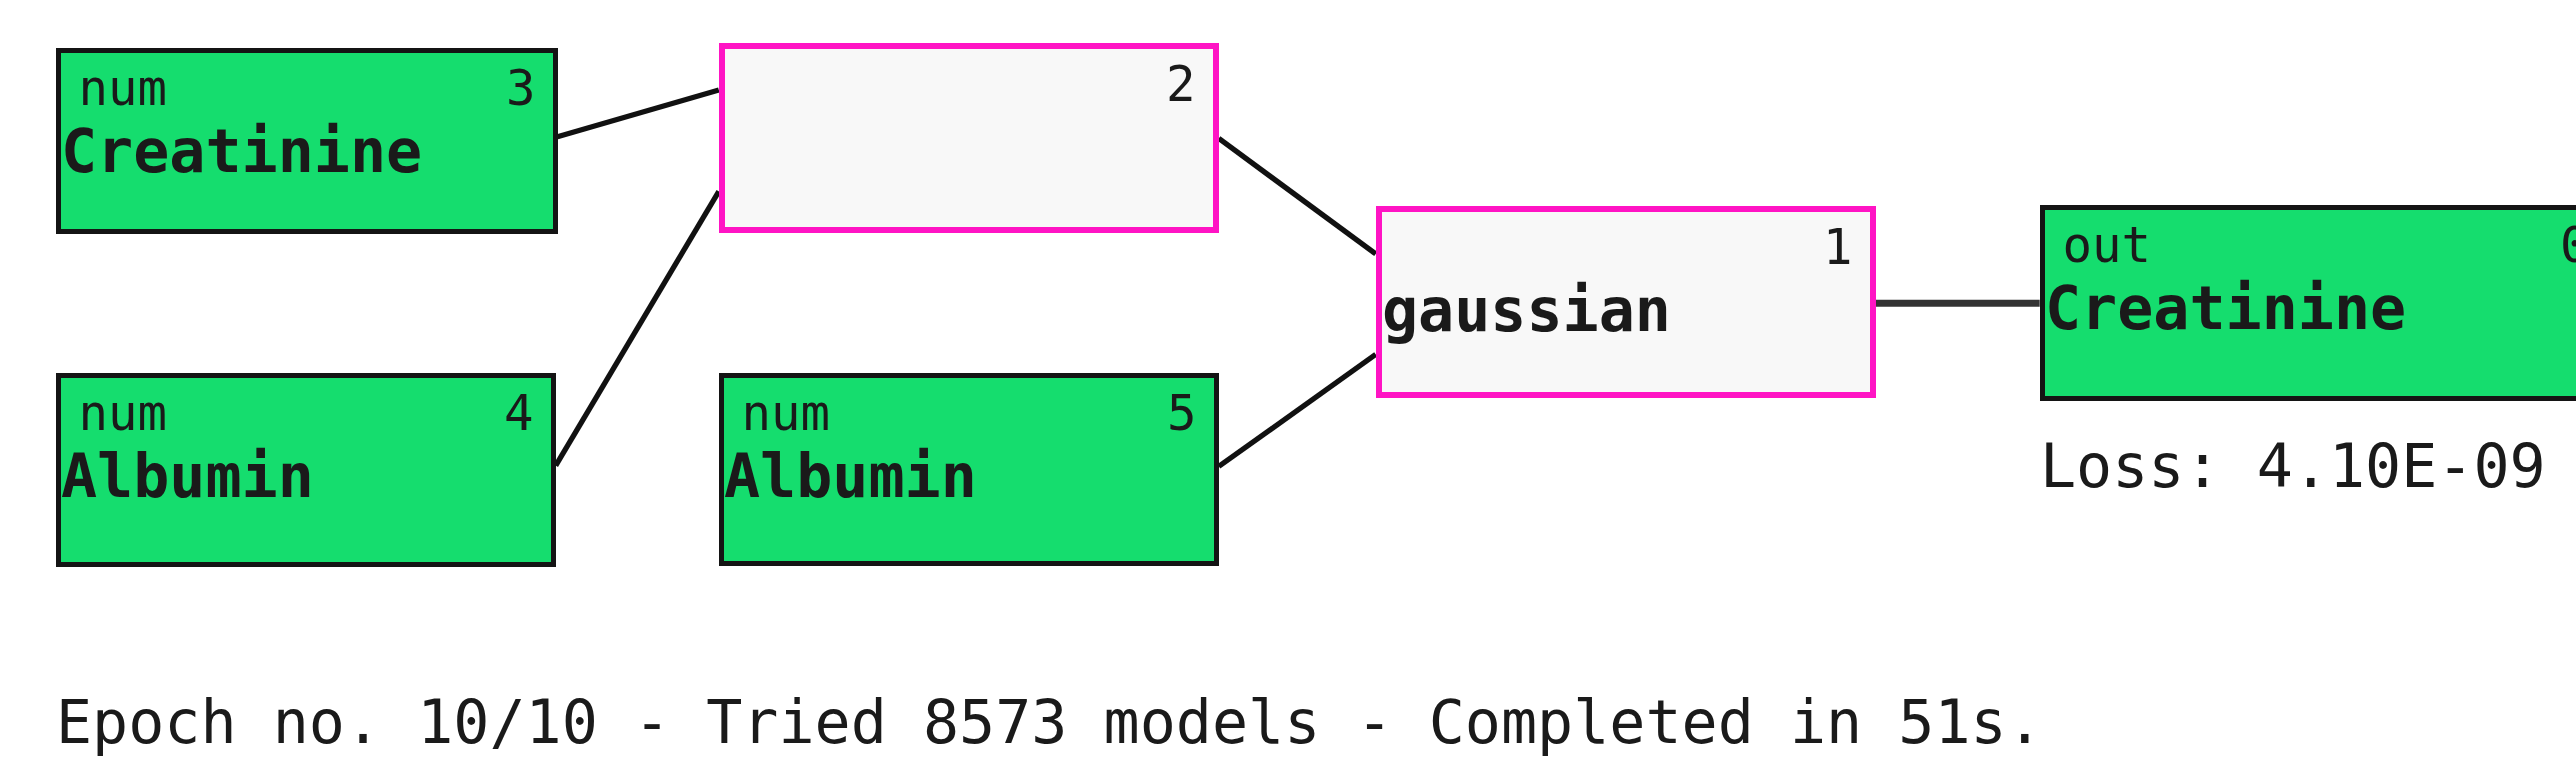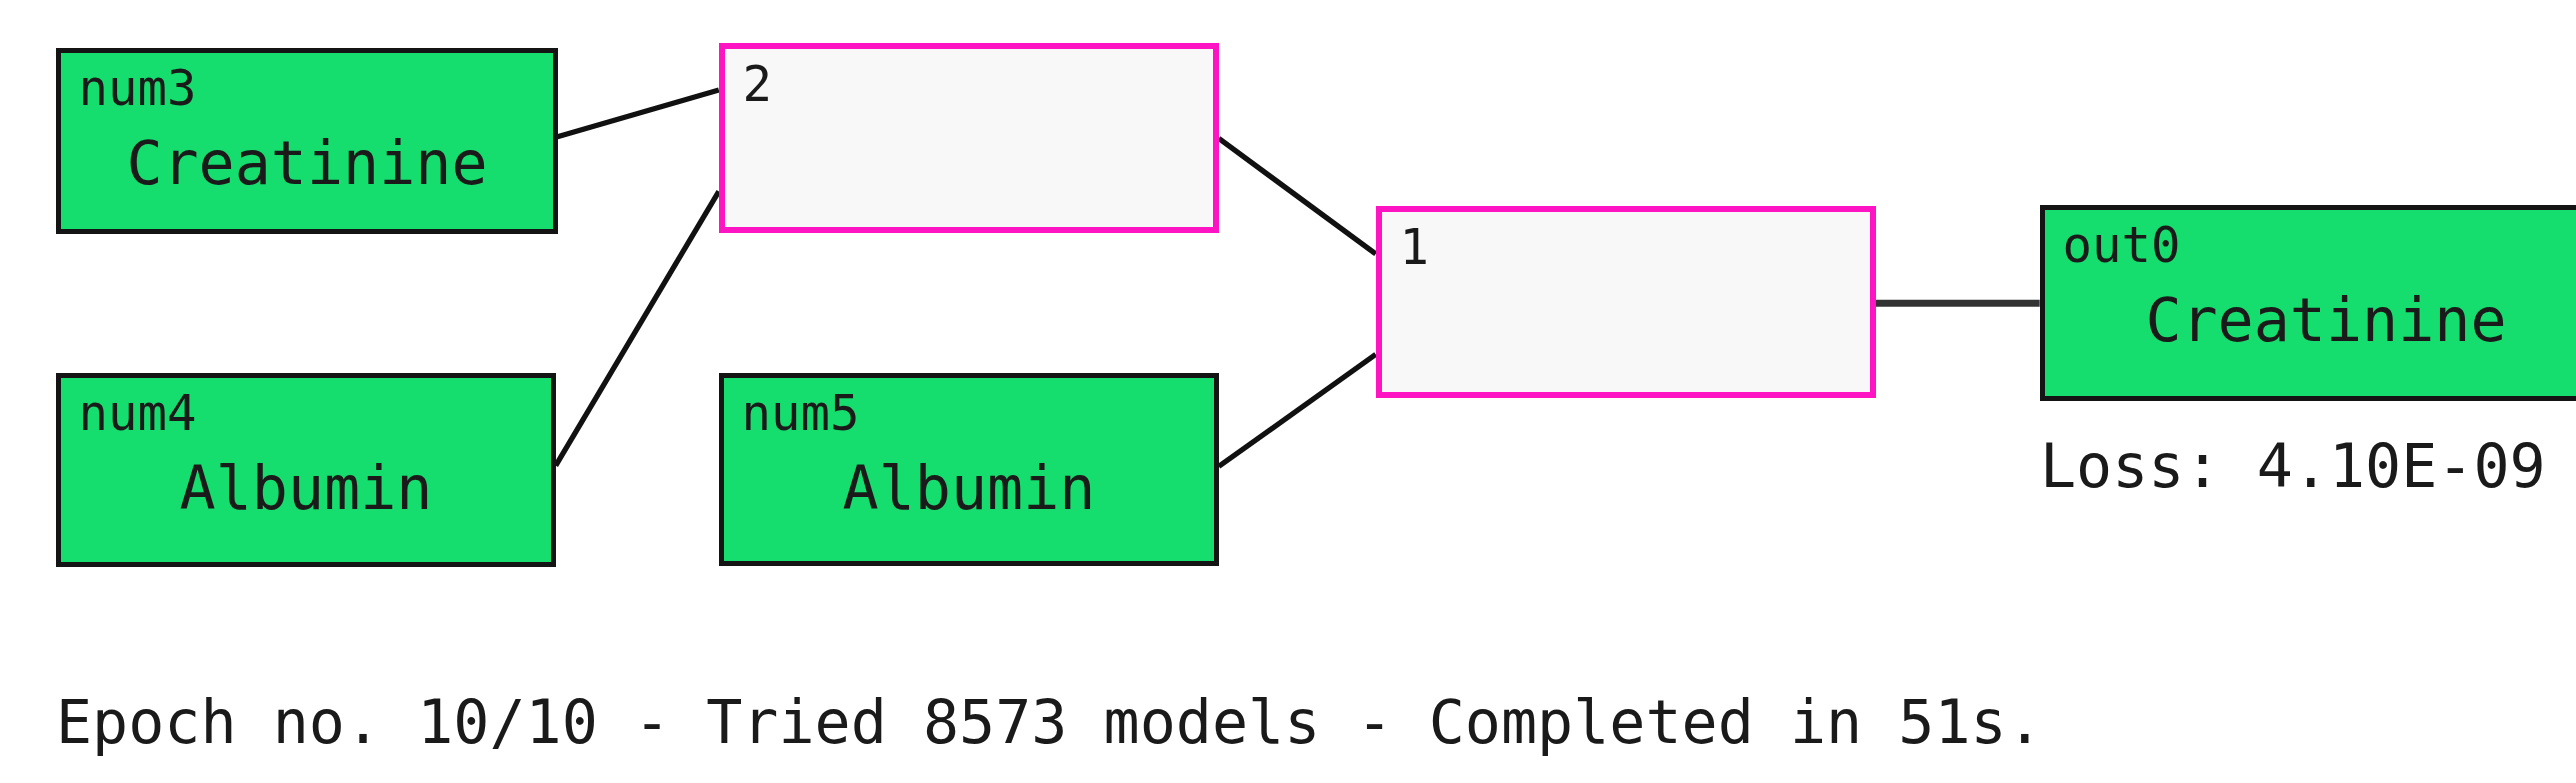--- a/index.html
+++ b/index.html
@@ -26,32 +26,32 @@
     border: 5.3px solid #141414;
   }
   .node.func {
     background: #f8f8f8;
     border: 6.2px solid #ff14c4;
   }
   .node-top {
     position: absolute;
     left: 17.6px; right: 17.6px; top: 10.6px;
     display: flex;
-    justify-content: flex-start;
+    justify-content: space-between;
     font-size: 49px;
     line-height: 1;
     white-space: pre;
   }
   .node-label {
     position: absolute;
-    left: 0; right: 0; top: 80px;
-    text-align: center;
+    left: 0; right: 0; top: 68px;
     font-size: 60px;
     line-height: 1;
     white-space: pre;
+    font-weight: bold;
   }
   
   #node-creatinine { left: 56px;   top: 48px;  width: 502px; height: 186px; }
   #node-multiply   { left: 719px;  top: 43px;  width: 500px; height: 190px; }
   #node-albumin-4  { left: 56px;   top: 373px; width: 500px; height: 194px; }
   #node-albumin-5  { left: 719px;  top: 373px; width: 500px; height: 193px; }
   #node-gaussian   { left: 1376px; top: 206px; width: 500px; height: 192px; }
   #node-classlabel { left: 2040px; top: 205px; width: 572px; height: 196px; }
   .loss-text {
     position: absolute;
@@ -110,20 +110,21 @@
       <span>5</span>
     </div>
     <div class="node-label">Albumin</div>
   </div>
 
   <div class="node func" id="node-gaussian">
     <div class="node-top">
       <span></span>
       <span>1</span>
     </div>
+    <div class="node-label">gaussian</div>
   </div>
 
   <div class="node input" id="node-classlabel">
     <div class="node-top">
       <span>out</span>
       <span>0</span>
     </div>
     <div class="node-label">Creatinine</div>
   </div>
 

